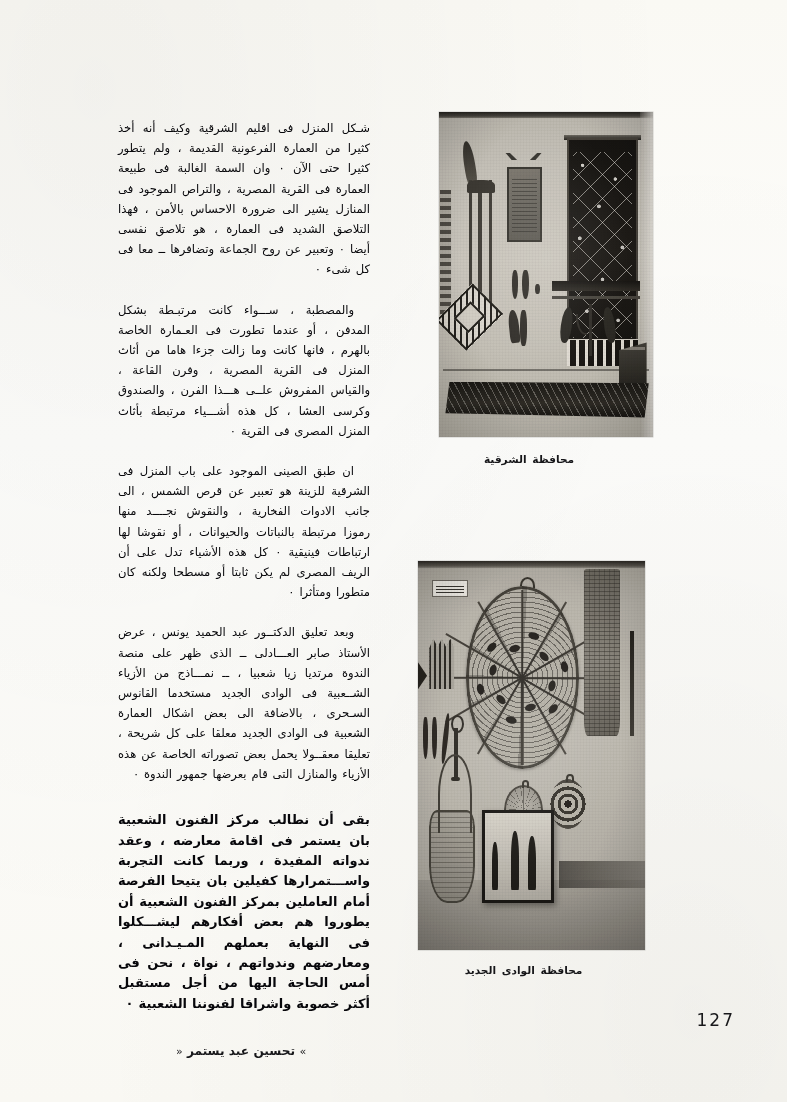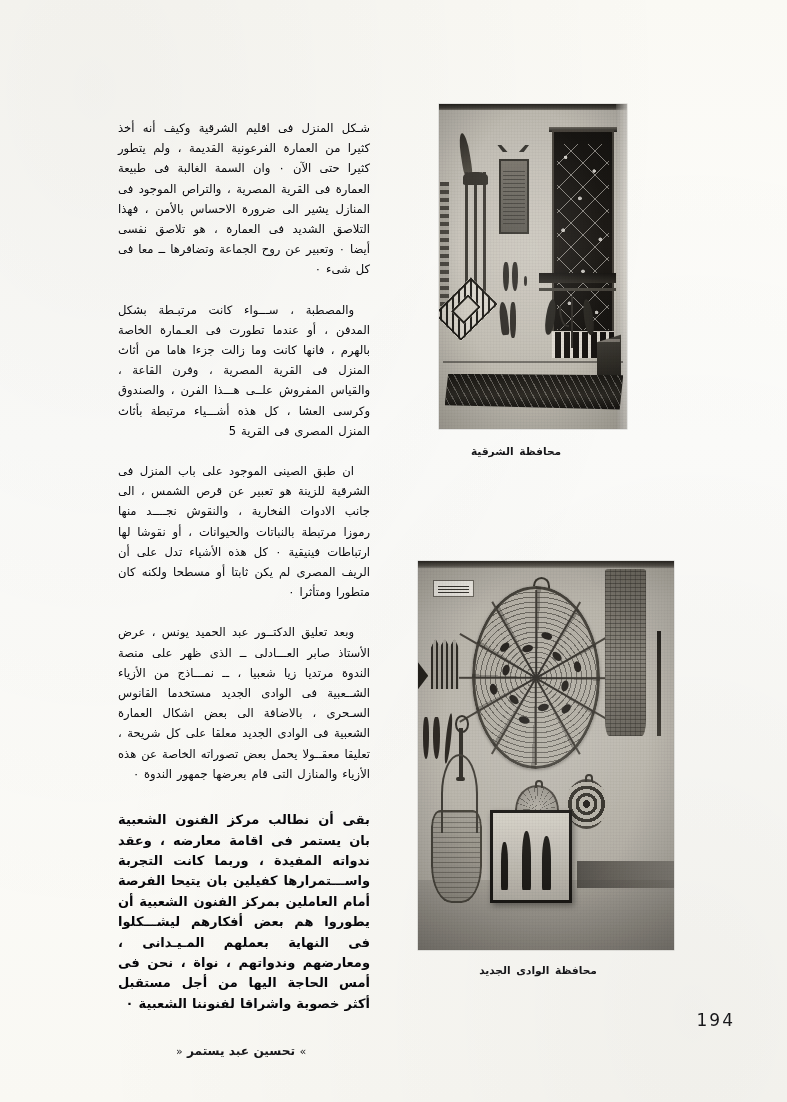--- a/index.html
+++ b/index.html
@@ -78,22 +78,22 @@
     margin-top: 30px;
     margin-right: 6px;
     color: #17171a;
     letter-spacing: 0.4px;
   }
   .signature .q { font-weight: normal; font-size: 11px; }
 
   
   .photo-block { position: absolute; z-index: 3; }
 
-  #photo-top-block  { left: 439px; top: 104px;  width: 188px; }
-  #photo-bot-block  { left: 418px; top: 561px;  width: 256px; }
+  #photo-top-block  { left: 439px; top: 112px;  width: 214px; }
+  #photo-bot-block  { left: 418px; top: 561px;  width: 227px; }
 
   .photo {
     position: relative;
     width: 100%;
     overflow: hidden;
     background: #8e8b84;
     box-shadow: 0 0 0 0.5px rgba(0,0,0,0.18);
     filter: contrast(1.05) brightness(0.99);
   }
   #photo-top { height: 325px; }
@@ -436,21 +436,21 @@
   }
 </style>
 </head>
 <body>
 
 <div class="page">
 
   <div class="text-col">
 
     <p class="para first">شـكل المنزل فى اقليم الشرقية وكيف أنه أخذ كثيرا من العمارة الفرعونية القديمة ، ولم يتطور كثيرا حتى الآن ٠ وان السمة الغالبة فى طبيعة العمارة فى القرية المصرية ، والتراص الموجود فى المنازل يشير الى ضرورة الاحساس بالأمن ، فهذا التلاصق الشديد فى العمارة ، هو تلاصق نفسى أيضا ٠ وتعبير عن روح الجماعة وتضافرها ــ معا فى كل شىء ٠</p>
-    <p class="para indent">والمصطبة ، ســـواء كانت مرتبـطة بشكل المدفن ، أو عندما تطورت فى العـمارة الخاصة بالهرم ، فانها كانت وما زالت جزءا هاما من أثاث المنزل فى القرية المصرية ، وفرن القاعة ، والقياس المفروش علــى هـــذا الفرن ، والصندوق وكرسى العشا ، كل هذه أشـــياء مرتبطة بأثاث المنزل المصرى فى القرية 5</p>
+    <p class="para indent">والمصطبة ، ســـواء كانت مرتبـطة بشكل المدفن ، أو عندما تطورت فى العـمارة الخاصة بالهرم ، فانها كانت وما زالت جزءا هاما من أثاث المنزل فى القرية المصرية ، وفرن القاعة ، والقياس المفروش علــى هـــذا الفرن ، والصندوق وكرسى العشا ، كل هذه أشـــياء مرتبطة بأثاث المنزل المصرى فى القرية ٠</p>
     <p class="para indent">ان طبق الصينى الموجود على باب المنزل فى الشرقية للزينة هو تعبير عن قرص الشمس ، الى جانب الادوات الفخارية ، والنقوش نجــــد منها رموزا مرتبطة بالنباتات والحيوانات ، أو نقوشا لها ارتباطات فينيقية ٠ كل هذه الأشياء تدل على أن الريف المصرى لم يكن ثابتا أو مسطحا ولكنه كان متطورا ومتأثرا ٠</p>
     <p class="para indent">وبعد تعليق الدكتــور عبد الحميد يونس ، عرض الأستاذ صابر العـــادلى ــ الذى ظهر على منصة الندوة مرتديا زيا شعبيا ، ــ نمـــاذج من الأزياء الشــعبية فى الوادى الجديد مستخدما القانوس السـحرى ، بالاضافة الى بعض اشكال العمارة الشعبية فى الوادى الجديد معلقا على كل شريحة ، تعليقا معقــولا يحمل بعض تصوراته الخاصة عن هذه الأزياء والمنازل التى قام بعرضها جمهور الندوة ٠</p>
 
     <p class="para bold">بقى أن نطالب مركز الفنون الشعبية بان يستمر فى اقامة معارضه ، وعقد ندواته المفيدة ، وربما كانت التجربة واســـتمرارها كفيلين بان يتيحا الفرصة أمام العاملين بمركز الفنون الشعبية أن يطوروا هم بعض أفكارهم ليشـــكلوا فى النهاية بعملهم المـيـدانى ، ومعارضهم وندواتهم ، نواة ، نحن فى أمس الحاجة اليها من أجل مستقبل أكثر خصوبة واشراقا لفنوننا الشعبية ٠</p>
 
     <div class="signature">
       <span class="q">»</span>
       <span>تحسين عبد يستمر</span>
       <span class="q">«</span>
     </div>
@@ -559,15 +559,15 @@
         <div class="b-fig f2"></div>
         <div class="b-fig f3"></div>
       </div>
 
       <div class="vig"></div>
       <div class="grain"></div>
     </div>
     <div class="caption">محافظة الوادى الجديد</div>
   </div>
 
-  <div class="page-number">194</div>
+  <div class="page-number">127</div>
 
 </div>
 
 </body></html>

